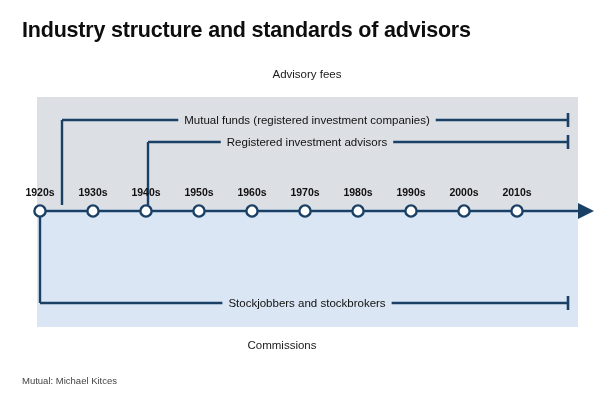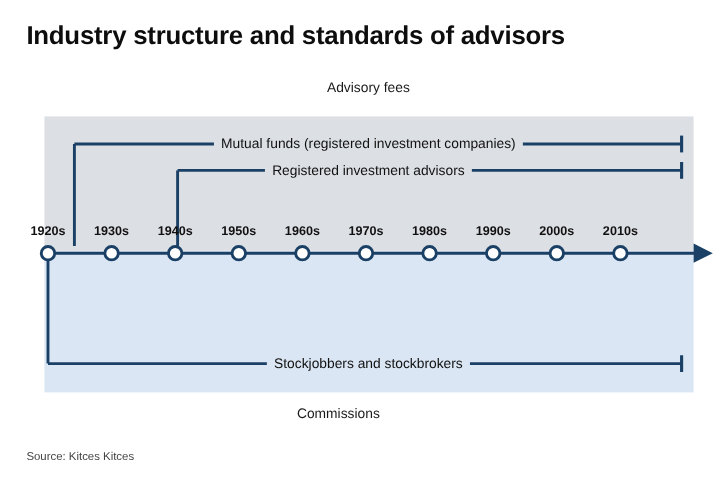--- a/index.html
+++ b/index.html
@@ -140,13 +140,13 @@
       <circle cx="411" cy="211" r="5.6" class="tick-marker"></circle>
       <text x="464" y="196" class="tick-label">2000s</text>
       <circle cx="464" cy="211" r="5.6" class="tick-marker"></circle>
       <text x="517" y="196" class="tick-label">2010s</text>
       <circle cx="517" cy="211" r="5.6" class="tick-marker"></circle>
     </g>
 </svg>
 
 <div id="bottom-axis-label"><span>Commissions</span></div>
 
-<div id="source-note">Source: Kitces Kitces</div>
+<div id="source-note">Mutual: Michael Kitces</div>
 
 </body></html>

